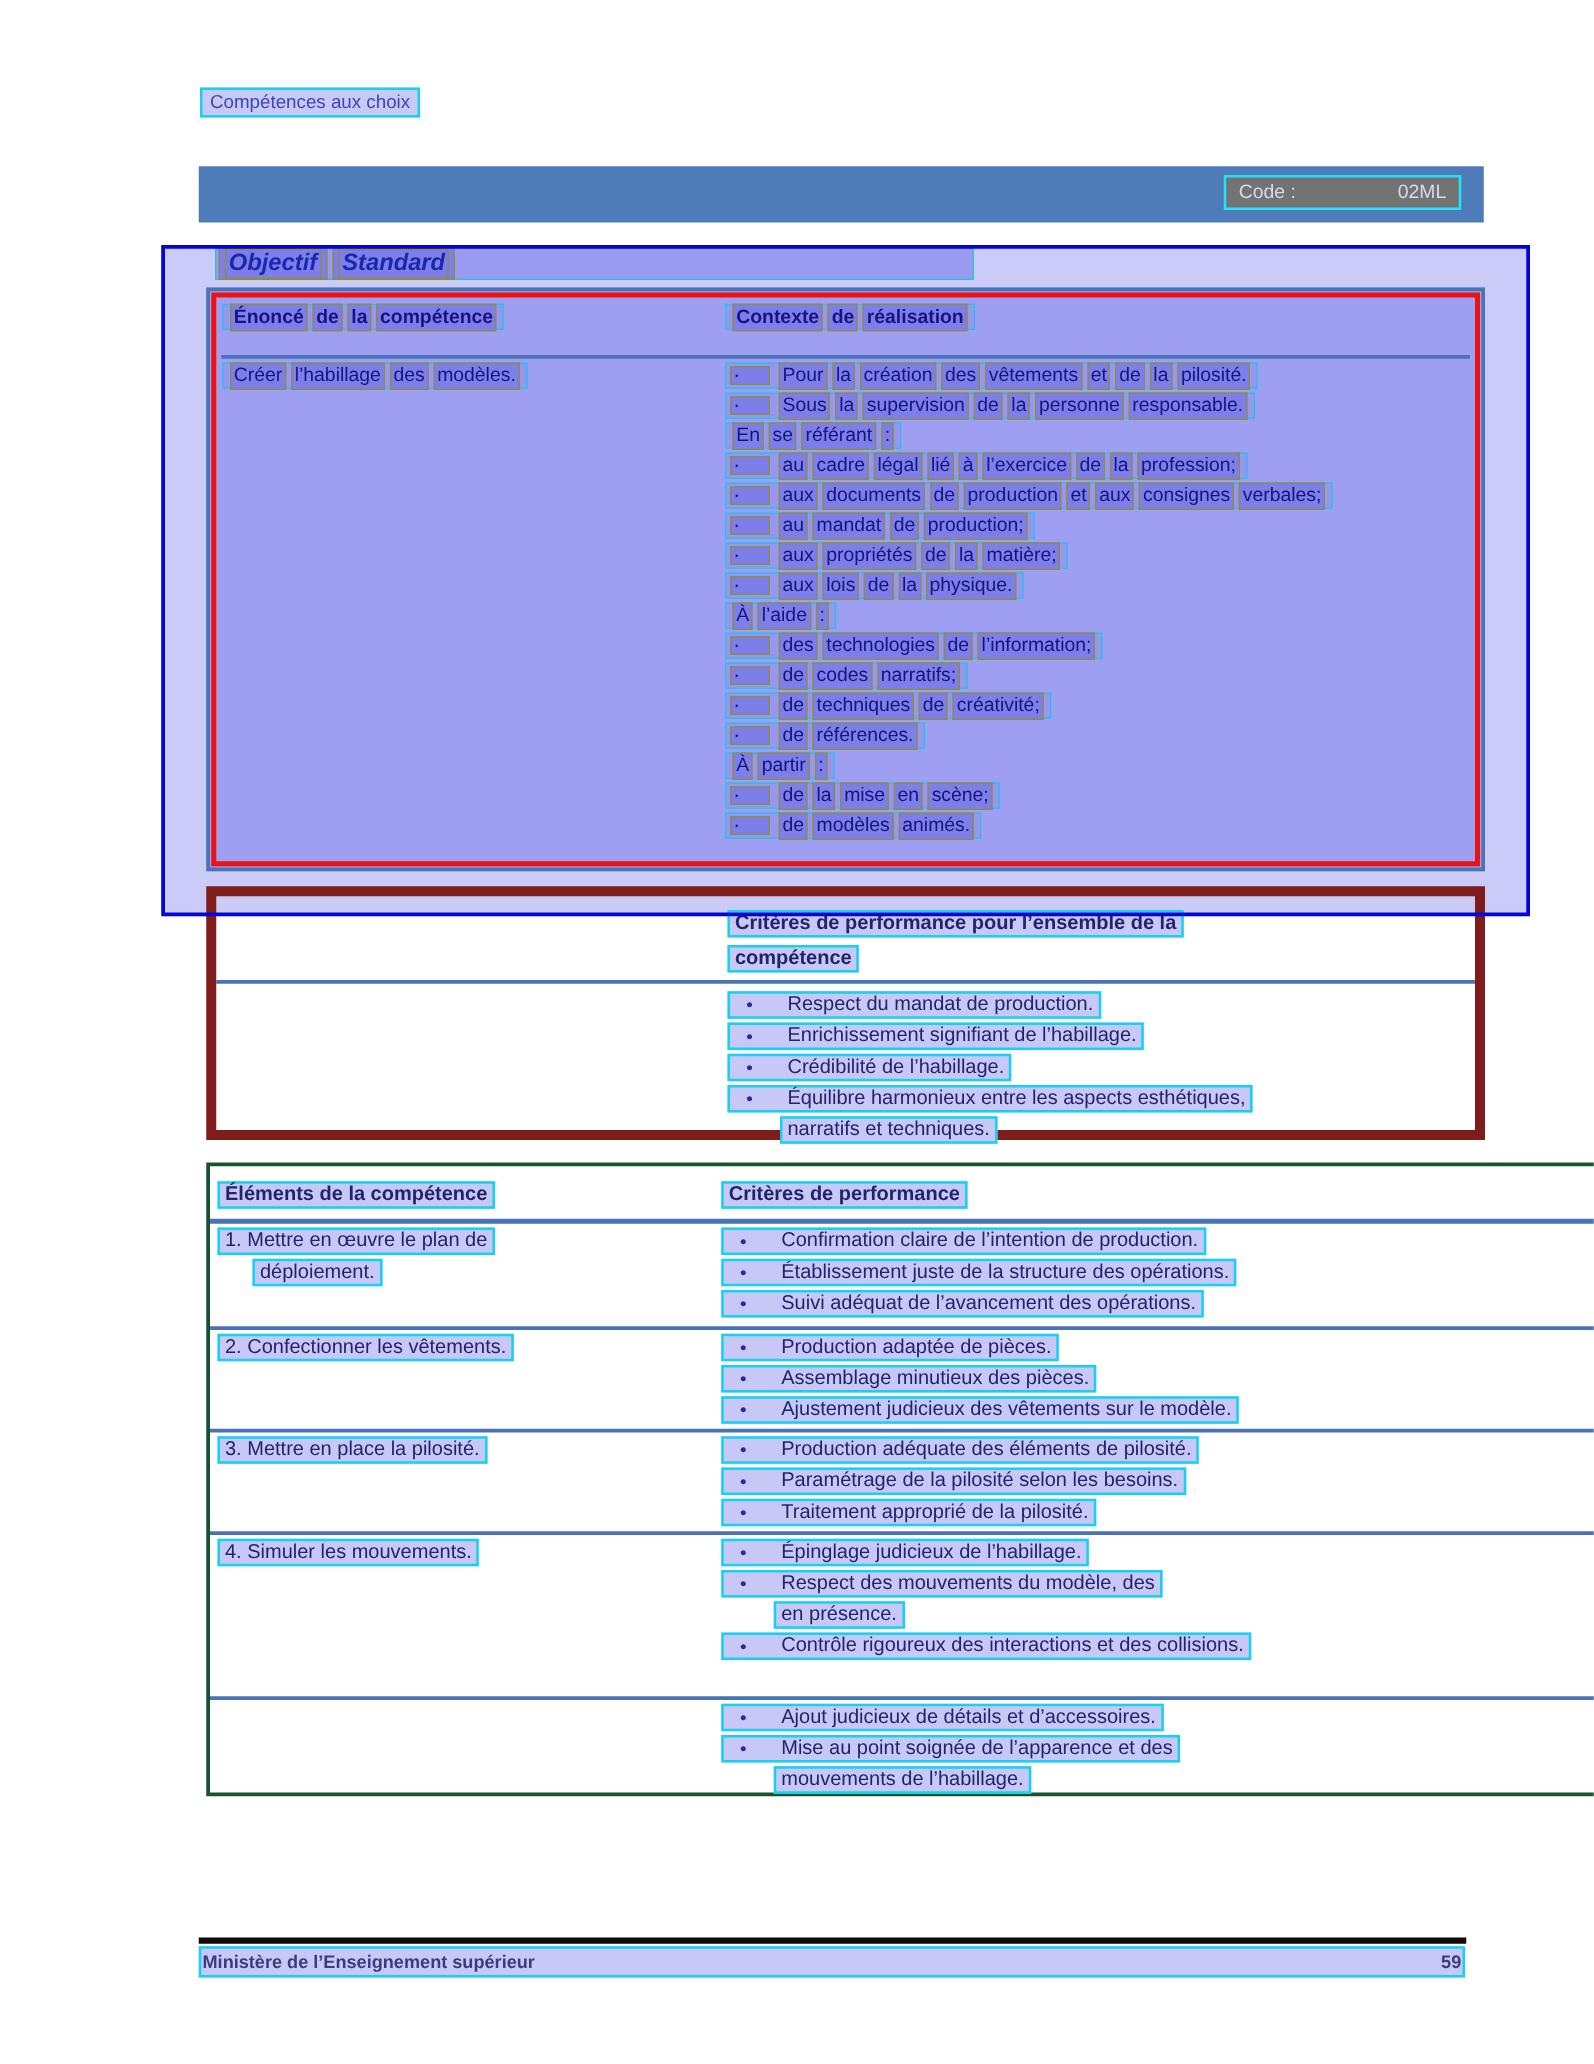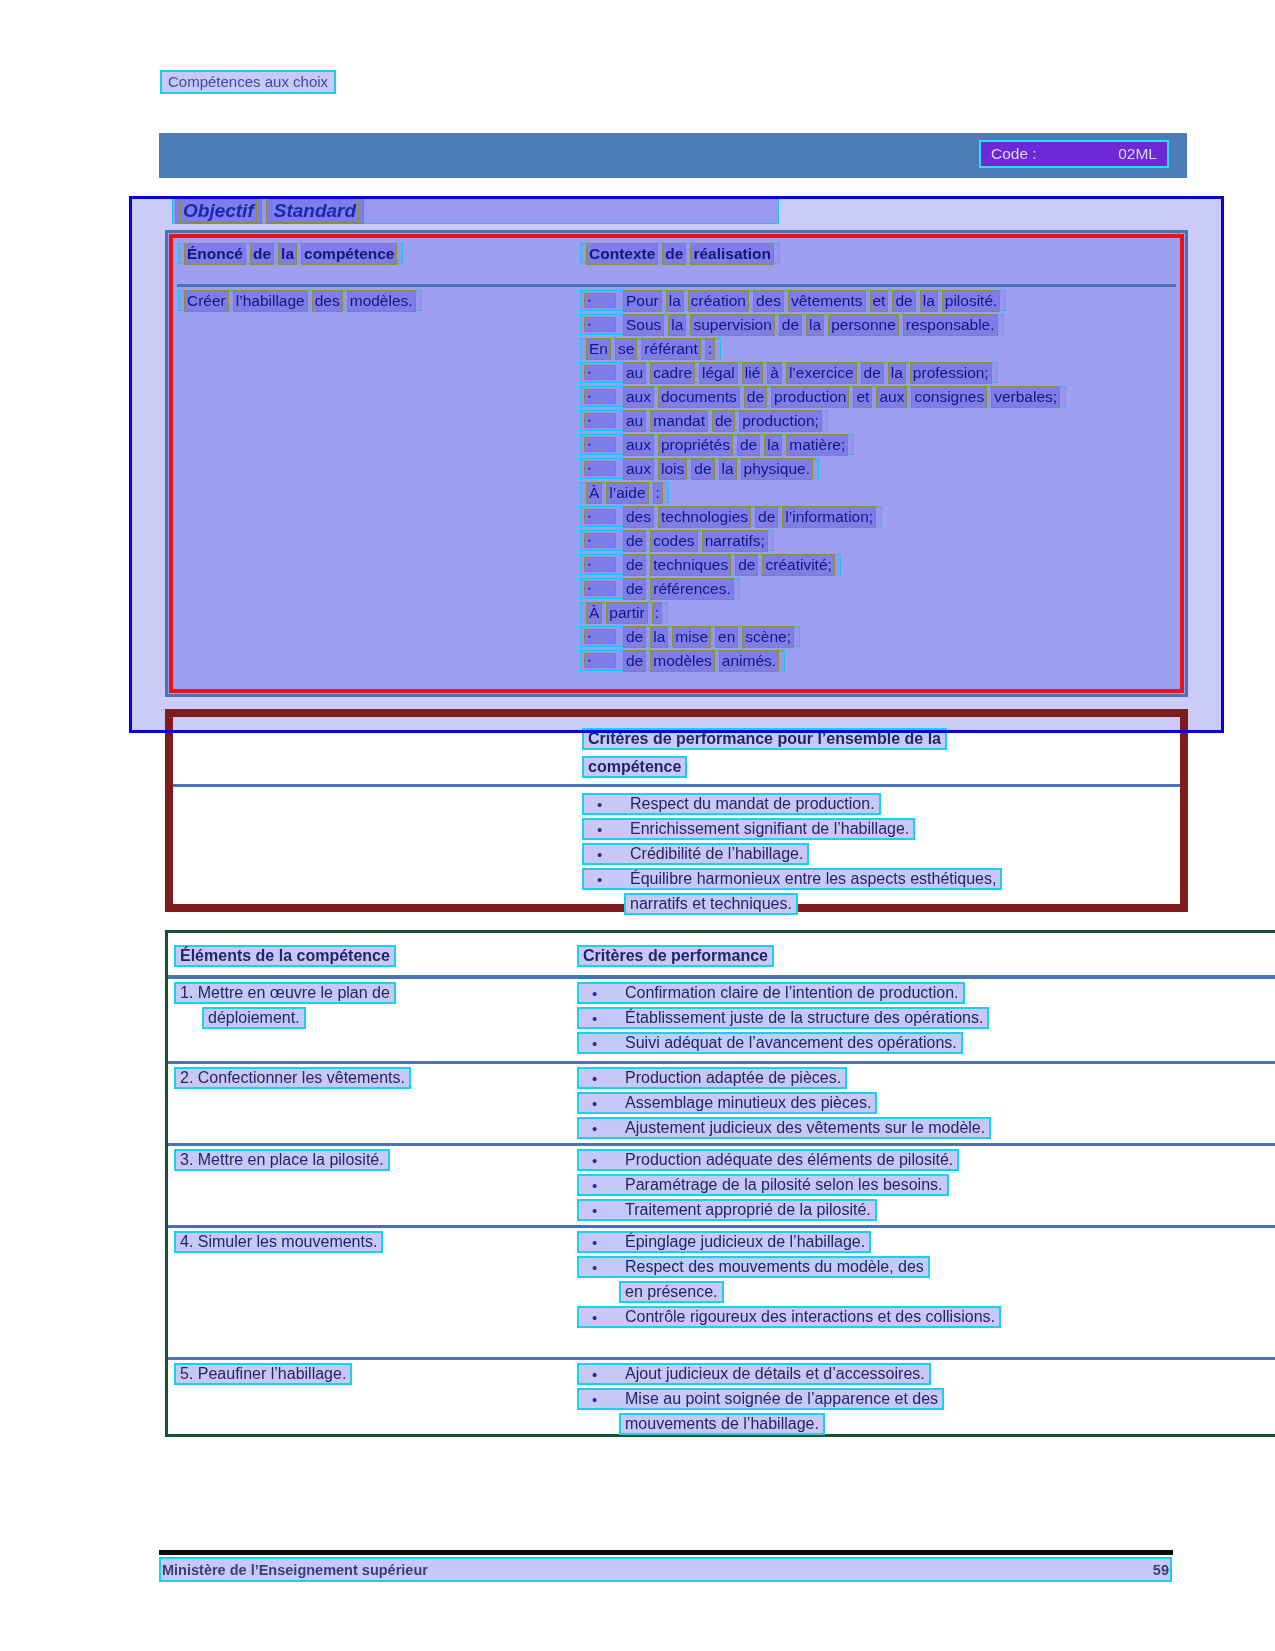--- a/index.html
+++ b/index.html
@@ -20,21 +20,21 @@
 
   
   .title-box{position:absolute;left:128px;top:70px;background:#c9c9f7;
              border:2px solid #14d2f2;color:#3848b6;font-size:15px;
              padding:2px 6px;height:24px;box-sizing:border-box;}
 
   
   .header-bar{position:absolute;left:127px;top:133px;width:1028px;height:45px;
               background:#4d7cb9;z-index:10;}
   .code-box{position:absolute;left:820px;top:7px;width:190px;height:28px;
-            background:#6d28d9;border:2px solid #22e2fa;box-sizing:border-box;
+            background:#737373;border:2px solid #22e2fa;box-sizing:border-box;
             display:flex;align-items:center;justify-content:space-between;
             padding:0 10px;color:#d9d9f0;font-size:15.5px;}
 
   
   .overlay-fill{position:absolute;left:97px;top:196px;width:1095px;height:537px;
                 background:#cbcbf8;z-index:1;}
   .overlay-border{position:absolute;left:97px;top:196px;width:1095px;height:537px;
                   border:3px solid #0404d6;box-sizing:border-box;z-index:50;
                   pointer-events:none;}
 
@@ -328,25 +328,20 @@
           </div>
           <div class="tline">
             <span class="bul">•</span>
             <span>Contrôle rigoureux des interactions et des collisions.</span>
           </div>
         </div>
     </div>
     <div class="t3-sep" style="top:424px;"></div>
 
     <div class="t3-row" style="top:427px;height:74px;">
-      <div class="row-left linestack">
-          <div class="tline">
-            <span>5.  Peaufiner l’habillage.</span>
-          </div>
-        </div>
       <div class="row-right linestack">
           <div class="tline">
             <span class="bul">•</span>
             <span>Ajout judicieux de détails et d’accessoires.</span>
           </div>
           <div class="tline">
             <span class="bul">•</span>
             <span>Mise au point soignée de l’apparence et des</span>
           </div>
           <div class="tline cont">

